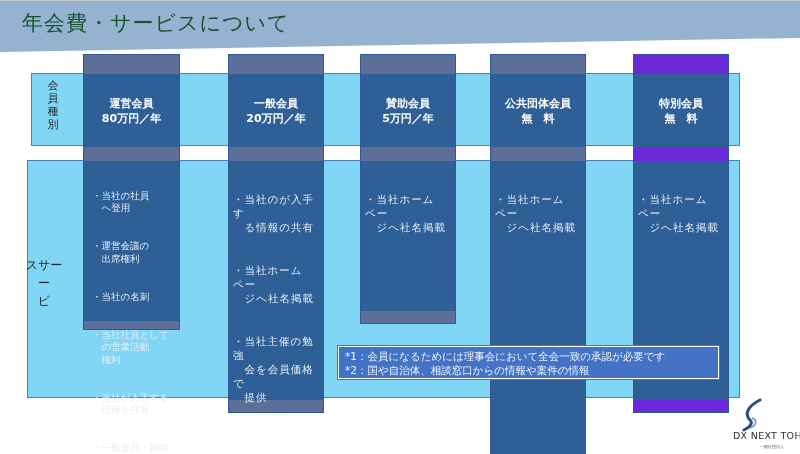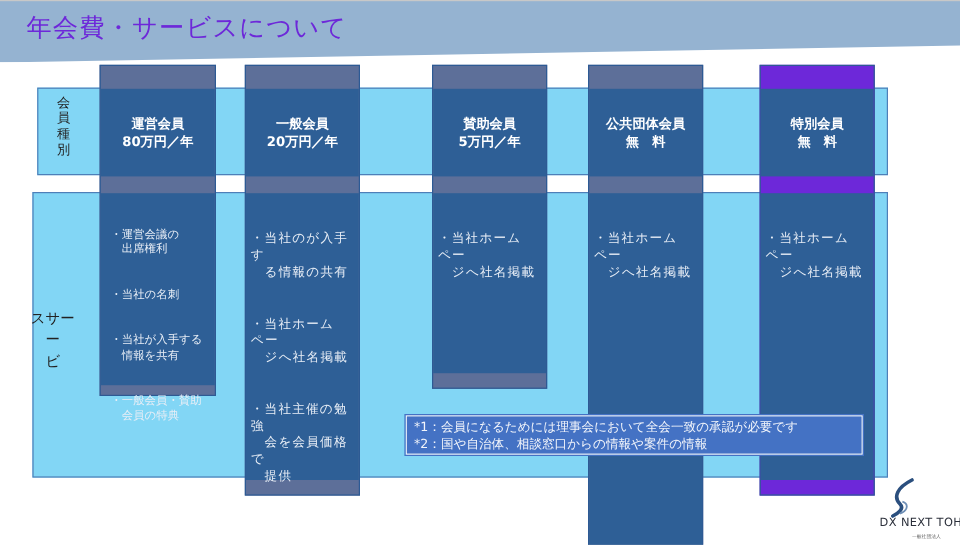--- a/index.html
+++ b/index.html
@@ -7,21 +7,21 @@
   body { position: relative; font-family: "DejaVu Sans", sans-serif; }
 
   .title-band {
     position: absolute; left: 0; top: 0; width: 800px; height: 52px;
     background: #95b3d1;
     clip-path: polygon(0 0, 100% 0, 100% 73%, 0 100%);
     border-top: 1px solid #c8c8c8;
   }
   .title-text {
     position: absolute; left: 22px; top: 9px;
-    font-size: 21px; color: #6d28d9; letter-spacing: 1px;
+    font-size: 21px; color: #14532d; letter-spacing: 1px;
     font-family: "DejaVu Sans", sans-serif;
   }
 
   .band { position: absolute; background: #82d6f5; border: 1px solid #4e7fb8; }
   .band-type { left: 31px; top: 73px; width: 709px; height: 73px; }
   .band-service { left: 27px; top: 160px; width: 713px; height: 238px; }
 
   .row-label {
     position: absolute; color: #222; font-size: 11px; line-height: 13px; text-align: center;
   }
@@ -77,32 +77,37 @@
 ビ</div>
 
 <div class="col" style="left:83px; width:97px; height:276px; background:#5d6f99;">
   <div class="col-inner" style="top:19px; height:73px;"></div>
   <div class="col-head">
     <span>運営会員</span>
     <span>80万円／年</span>
   </div>
   <div class="col-body" style="top:106px; bottom:8px;">
     <ul class="svc-list">
+      <li>・当社の社員
+　へ登用</li>
       <li>・運営会議の
 　出席権利</li>
       <li>・当社の名刺</li>
+      <li>・当社社員として
+　の営業活動
+　権利</li>
       <li>・当社が入手する
 　情報を共有</li>
       <li>・一般会員・賛助
 　会員の特典</li>
     </ul>
   </div>
 </div>
 
-<div class="col" style="left:204px; width:96px; height:359px; background:#5d6f99;">
+<div class="col" style="left:228px; width:96px; height:359px; background:#5d6f99;">
   <div class="col-inner" style="top:19px; height:73px;"></div>
   <div class="col-head">
     <span>一般会員</span>
     <span>20万円／年</span>
   </div>
   <div class="col-body" style="top:106px; bottom:12px;">
     <ul class="svc-list wide" style="padding-left:4px;">
       <li>・当社のが入手
 す
 　る情報の共有</li>

